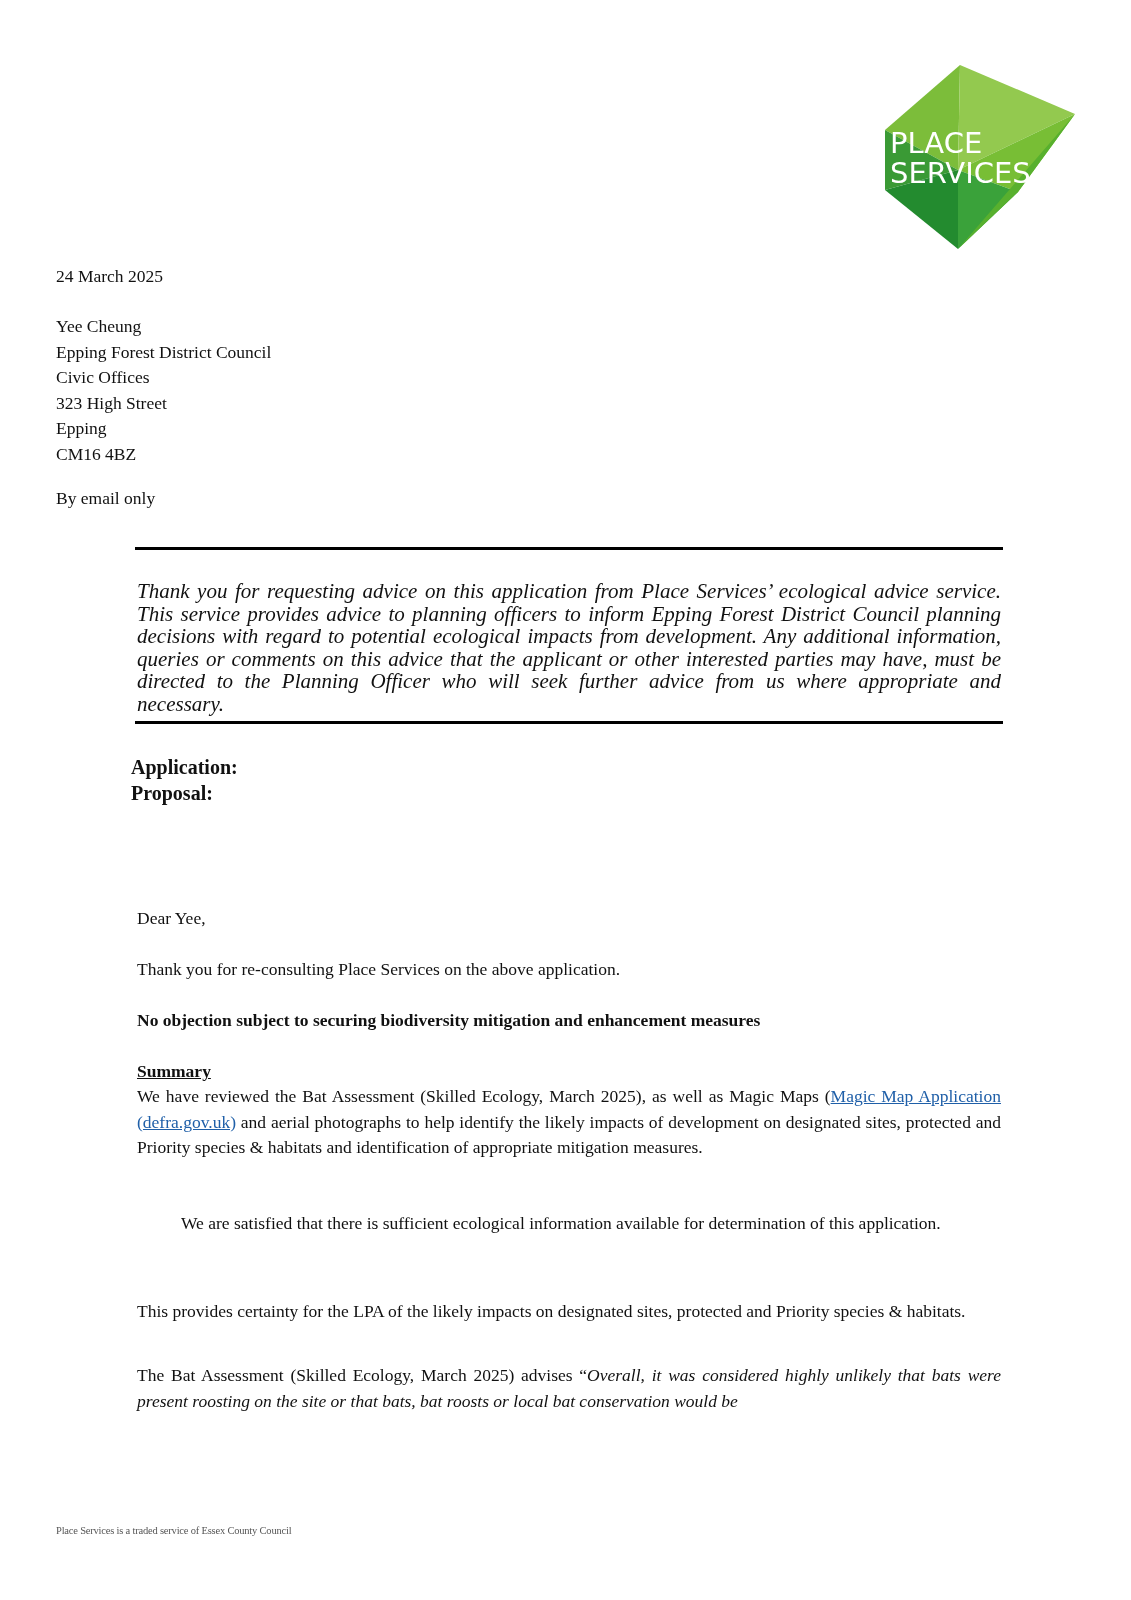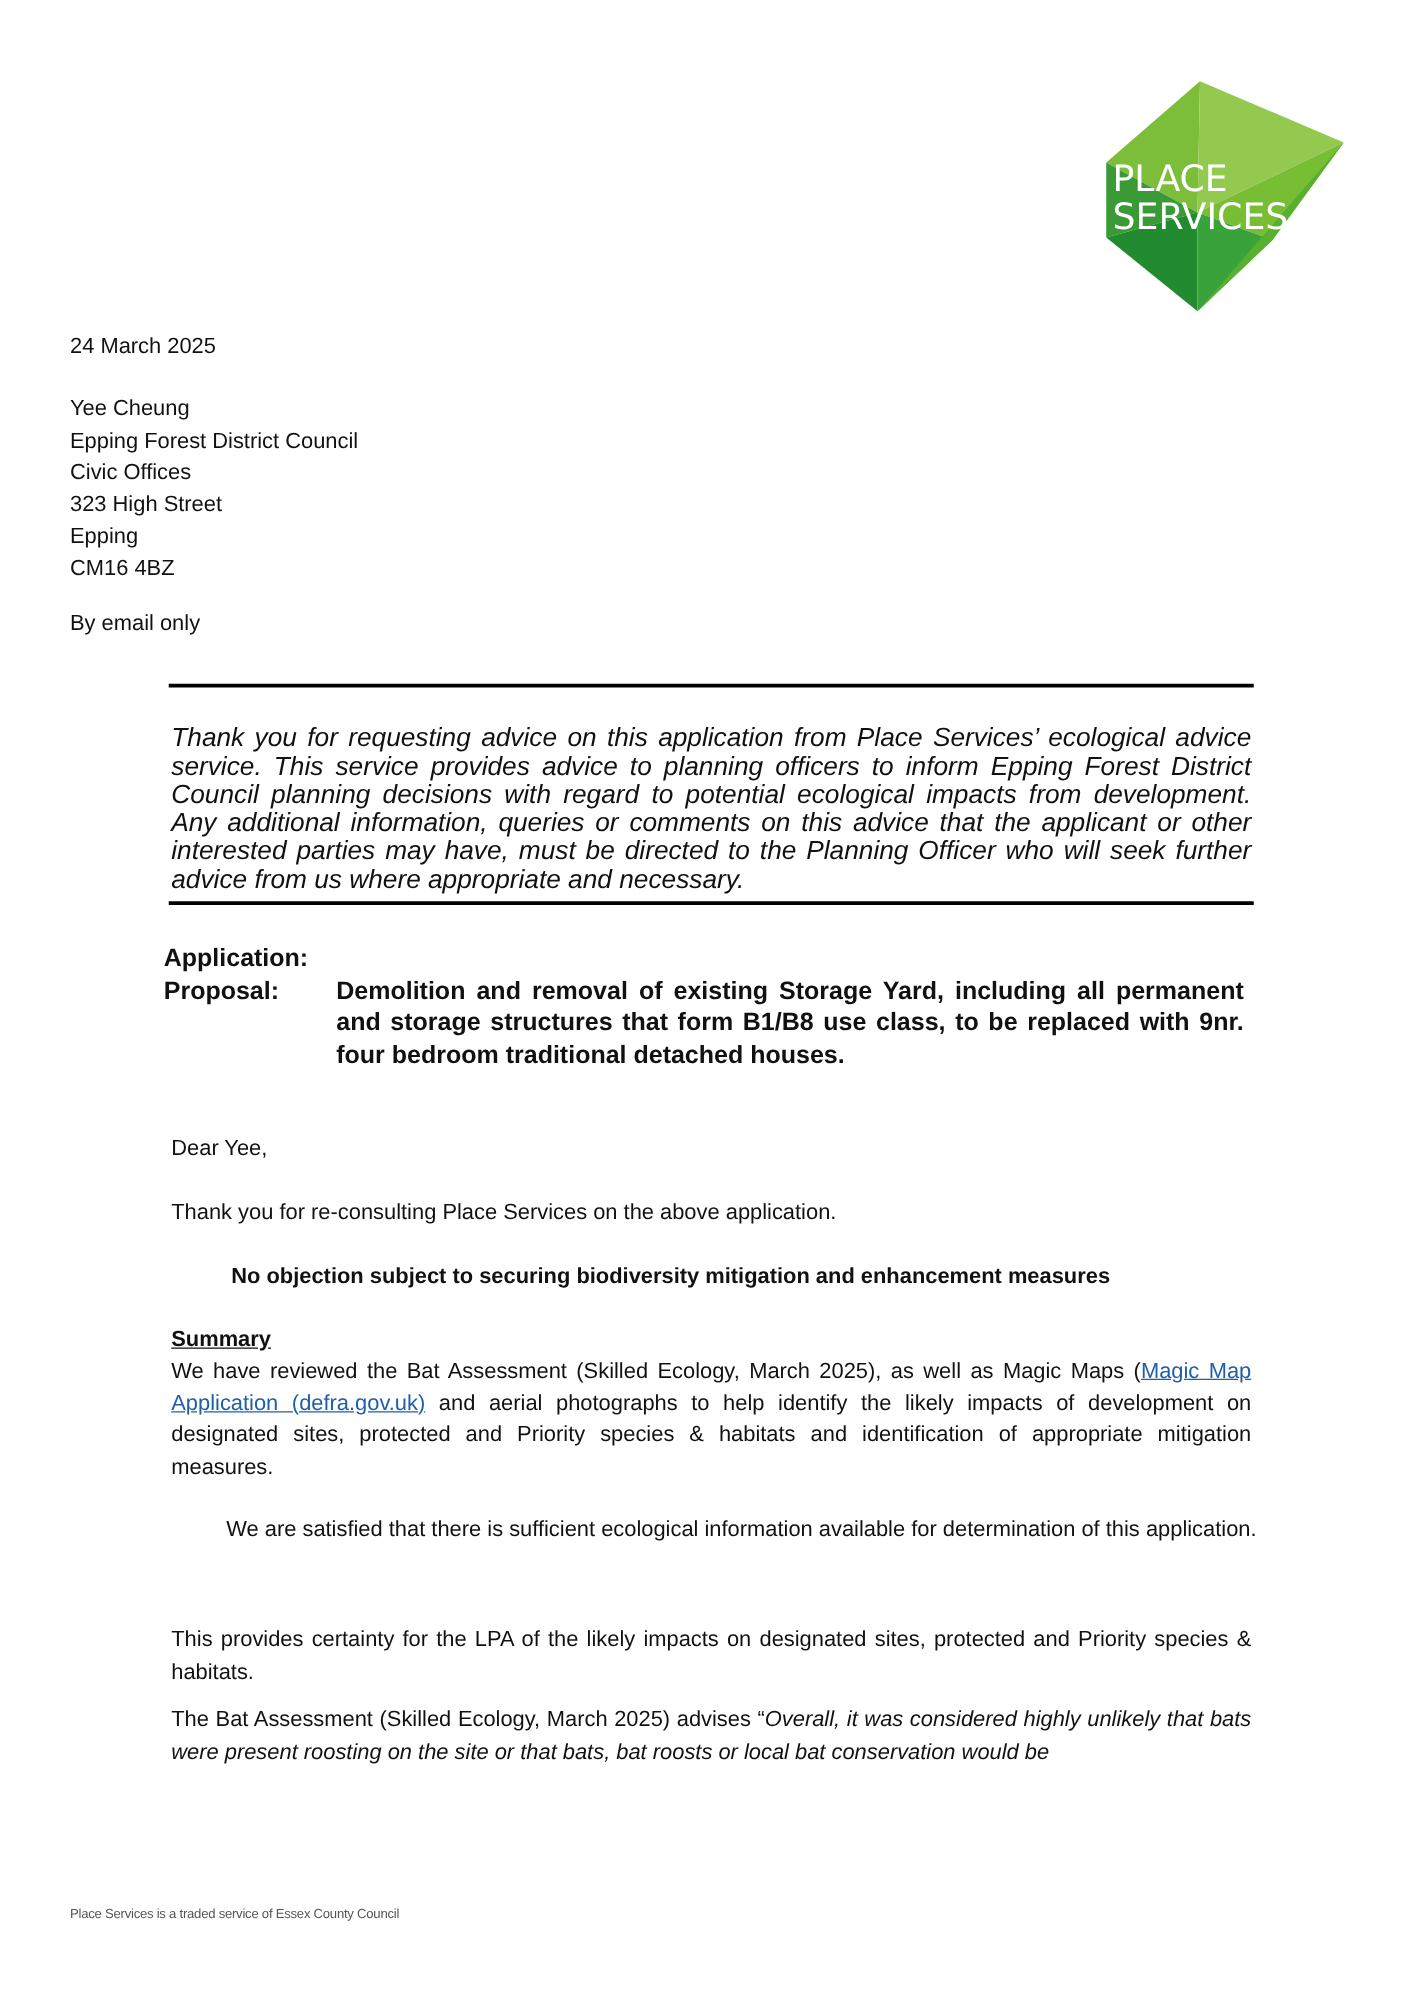--- a/index.html
+++ b/index.html
@@ -2,34 +2,34 @@
 <html><head>
   <meta charset="utf-8">
   <style>
     html, body { margin: 0; padding: 0; background: #ffffff; }
     body {
       width: 1131px; height: 1600px; position: relative; overflow: hidden;
       font-family: "Liberation Sans", sans-serif; color: #111;
     }
     .logo { position: absolute; left: 878px; top: 62px; width: 205px; height: 190px; }
     .logo svg { width: 100%; height: 100%; display: block; }
-    .abs { position: absolute; }
+    .abs { position: absolute; font-family: Liberation Serif, serif; }
     .addr { left: 56px; font-size: 17.5px; line-height: 25.5px; }
     .addr div { white-space: nowrap; }
     .rule { position: absolute; left: 135px; width: 868px; height: 3px; background: #000; }
     .notice {
       left: 137px; top: 580px; width: 864px;
       font-style: italic; font-size: 21px; line-height: 22.6px; text-align: justify;
     }
     .app-table { left: 131px; top: 755px; width: 864px; font-size: 20px; line-height: 25.5px; font-weight: bold; }
     .app-row { display: flex; }
     .app-label { width: 138px; flex: 0 0 138px; }
     .app-value { flex: 1; text-align: justify; }
     .body { left: 137px; width: 864px; font-size: 17.5px; line-height: 25.5px; text-align: justify; }
-    .bold { font-weight: bold; margin-left: 48px; }
+    .bold { font-weight: bold; }
     .heading { font-weight: bold; text-decoration: underline; }
     a.link { color: #1f5fa8; text-decoration: underline; }
     .footer { left: 56px; top: 1525px; font-size: 10.5px; color: #555; letter-spacing: -0.2px; }
   </style>
 </head>
 <body>
 
 <div class="logo">
   <svg viewBox="0 0 205 190">
     <polygon points="82,3 7,68 80,108 82,3" fill="#7cbd3a"></polygon>
@@ -60,21 +60,20 @@
 <div class="rule" style="top:547px;"></div>
 <div class="abs notice">Thank you for requesting advice on this application from Place Services’ ecological advice service. This service provides advice to planning officers to inform Epping Forest District Council planning decisions with regard to potential ecological impacts from development. Any additional information, queries or comments on this advice that the applicant or other interested parties may have, must be directed to the Planning Officer who will seek further advice from us where appropriate and necessary.</div>
 <div class="rule" style="top:721px;"></div>
 
 <div class="abs app-table">
   <div class="app-row">
     <div class="app-label">Application:</div>
   </div>
   <div class="app-row">
     <div class="app-label">Proposal:</div>
-    <div class="app-value">Demolition and removal of existing Storage Yard, including all permanent and storage structures that form B1/B8 use class, to be replaced with 9nr. four bedroom traditional detached houses.</div>
   </div>
 </div>
 
 <div class="abs body" style="top:906px;">Dear Yee,</div>
 <div class="abs body" style="top:957px;">Thank you for re-consulting Place Services on the above application.</div>
 <div class="abs body bold" style="top:1008px;">No objection subject to securing biodiversity mitigation and enhancement measures</div>
 
 <div class="abs body heading" style="top:1059px; width:auto;">Summary</div>
 <div class="abs body" style="top:1084px;"><span>We have reviewed the Bat Assessment (Skilled Ecology, March 2025), as well as Magic Maps (</span><a class="link">Magic Map Application (defra.gov.uk)</a><span> and aerial photographs to help identify the likely impacts of development on designated sites, protected and Priority species &amp; habitats and identification of appropriate mitigation measures.</span></div>
 

